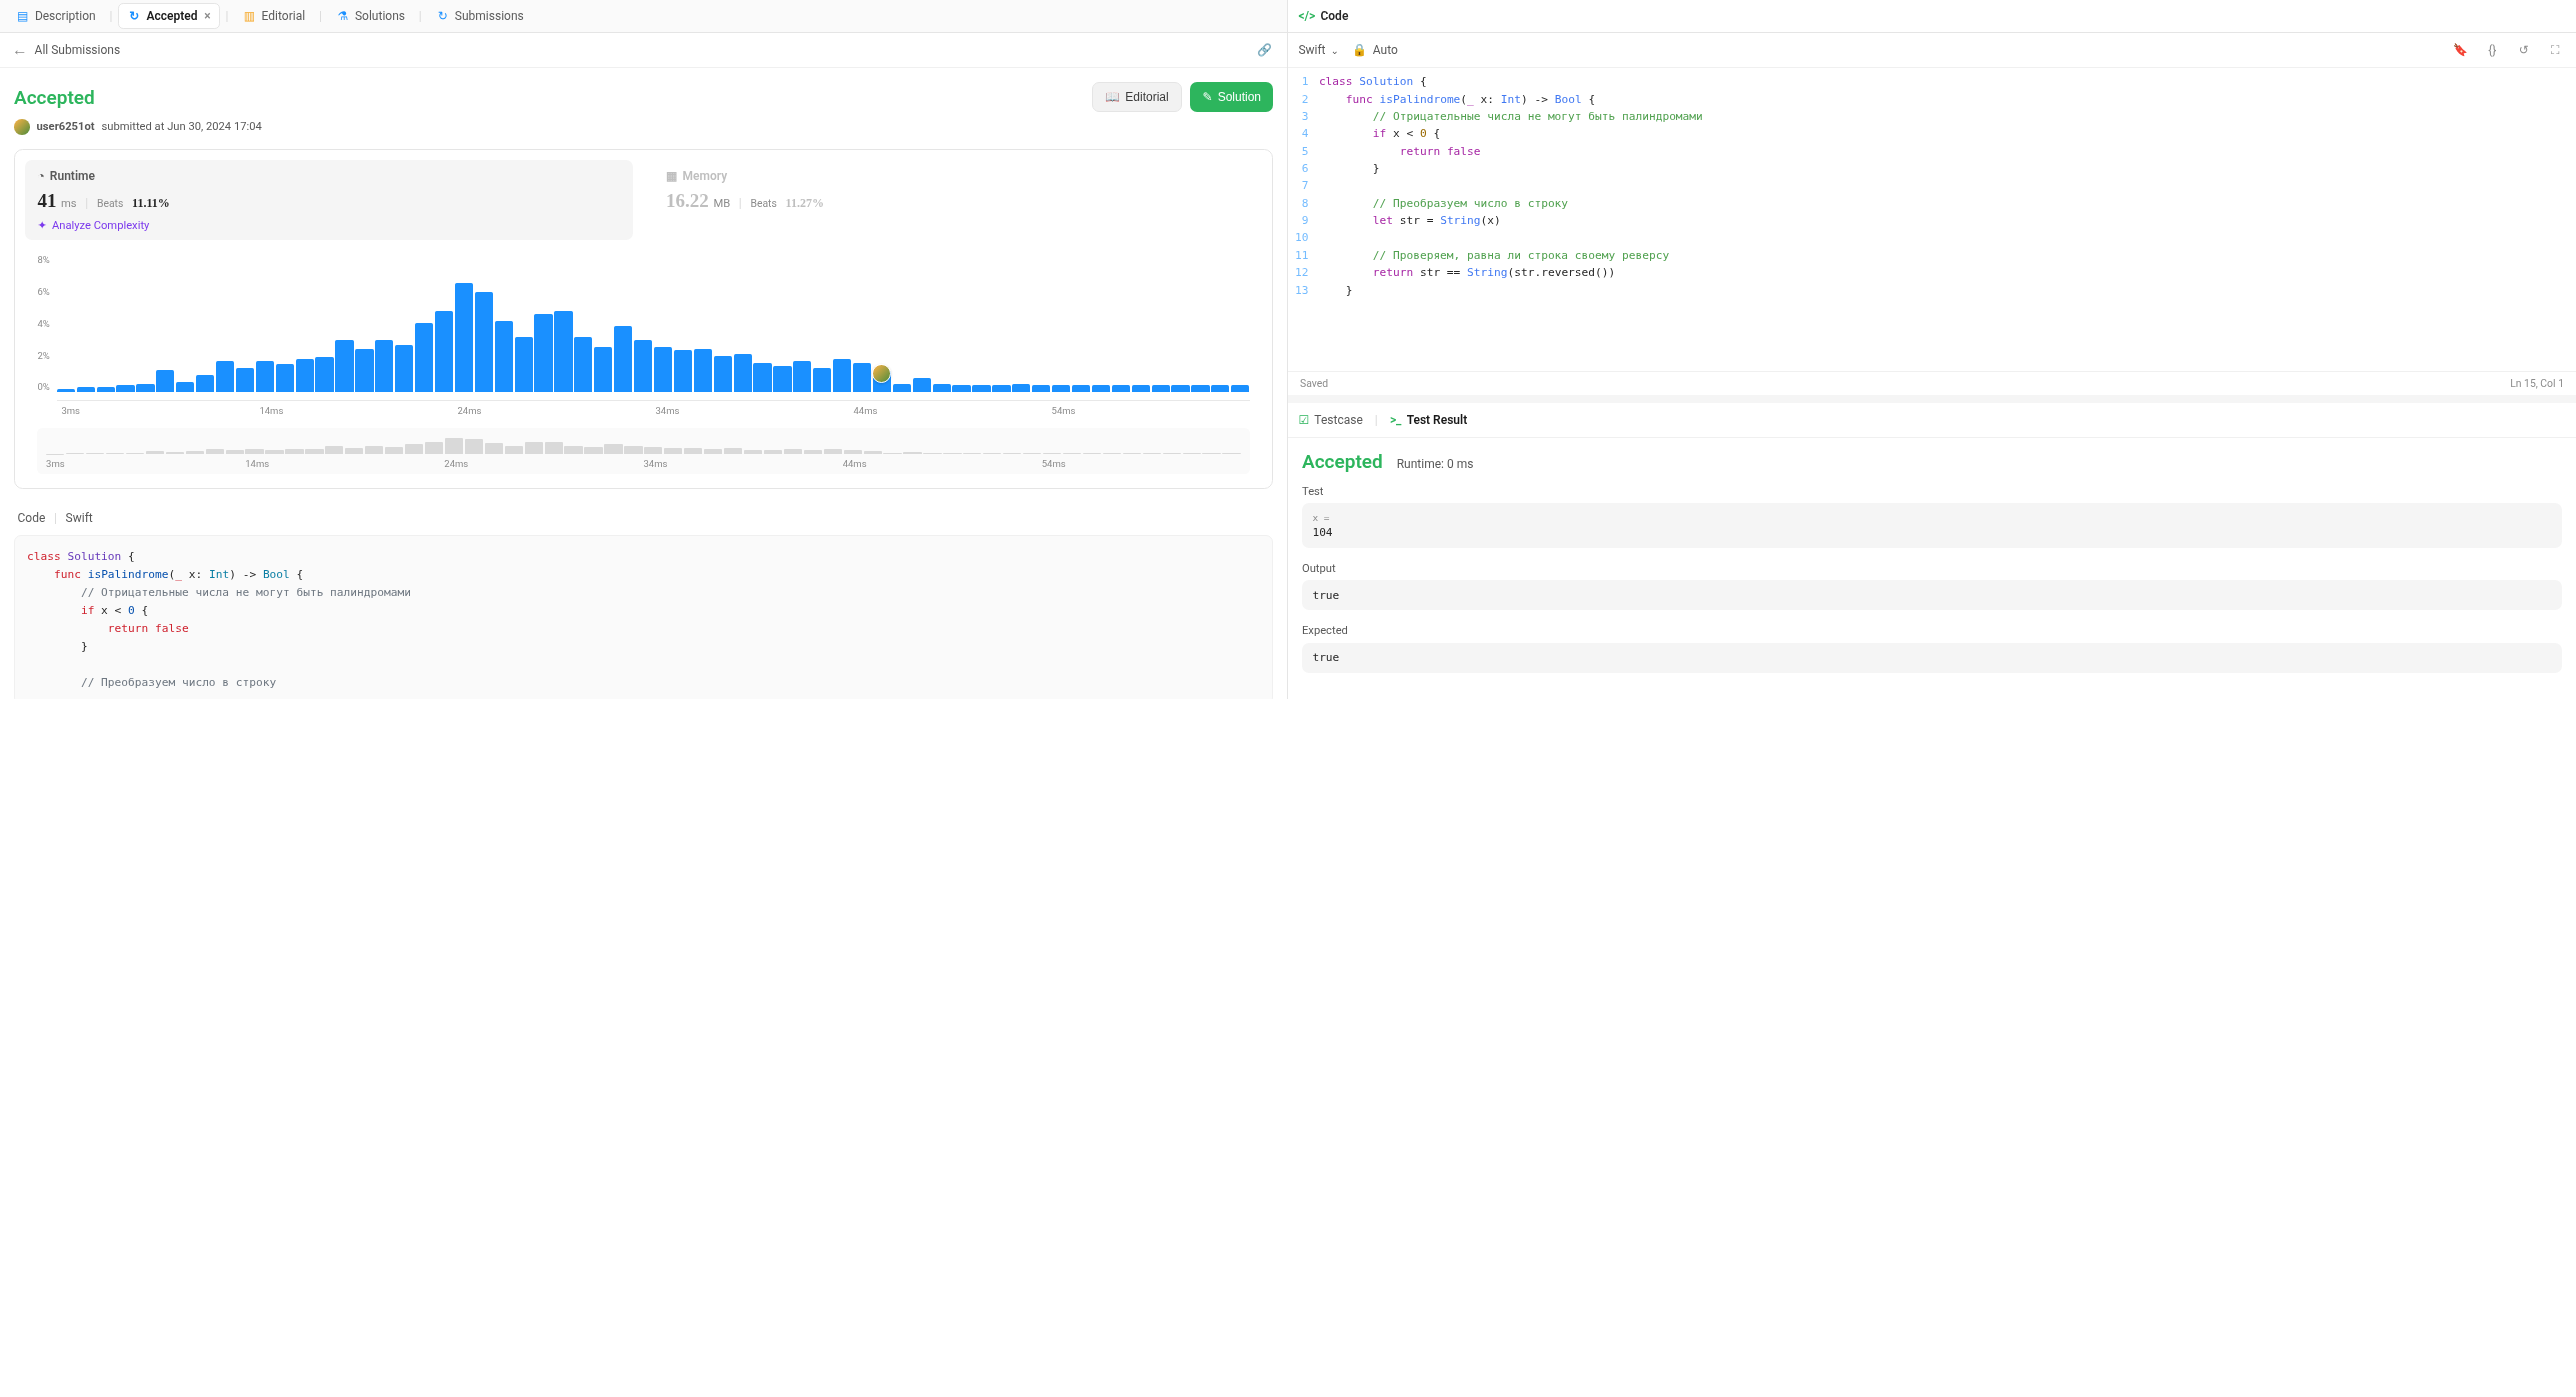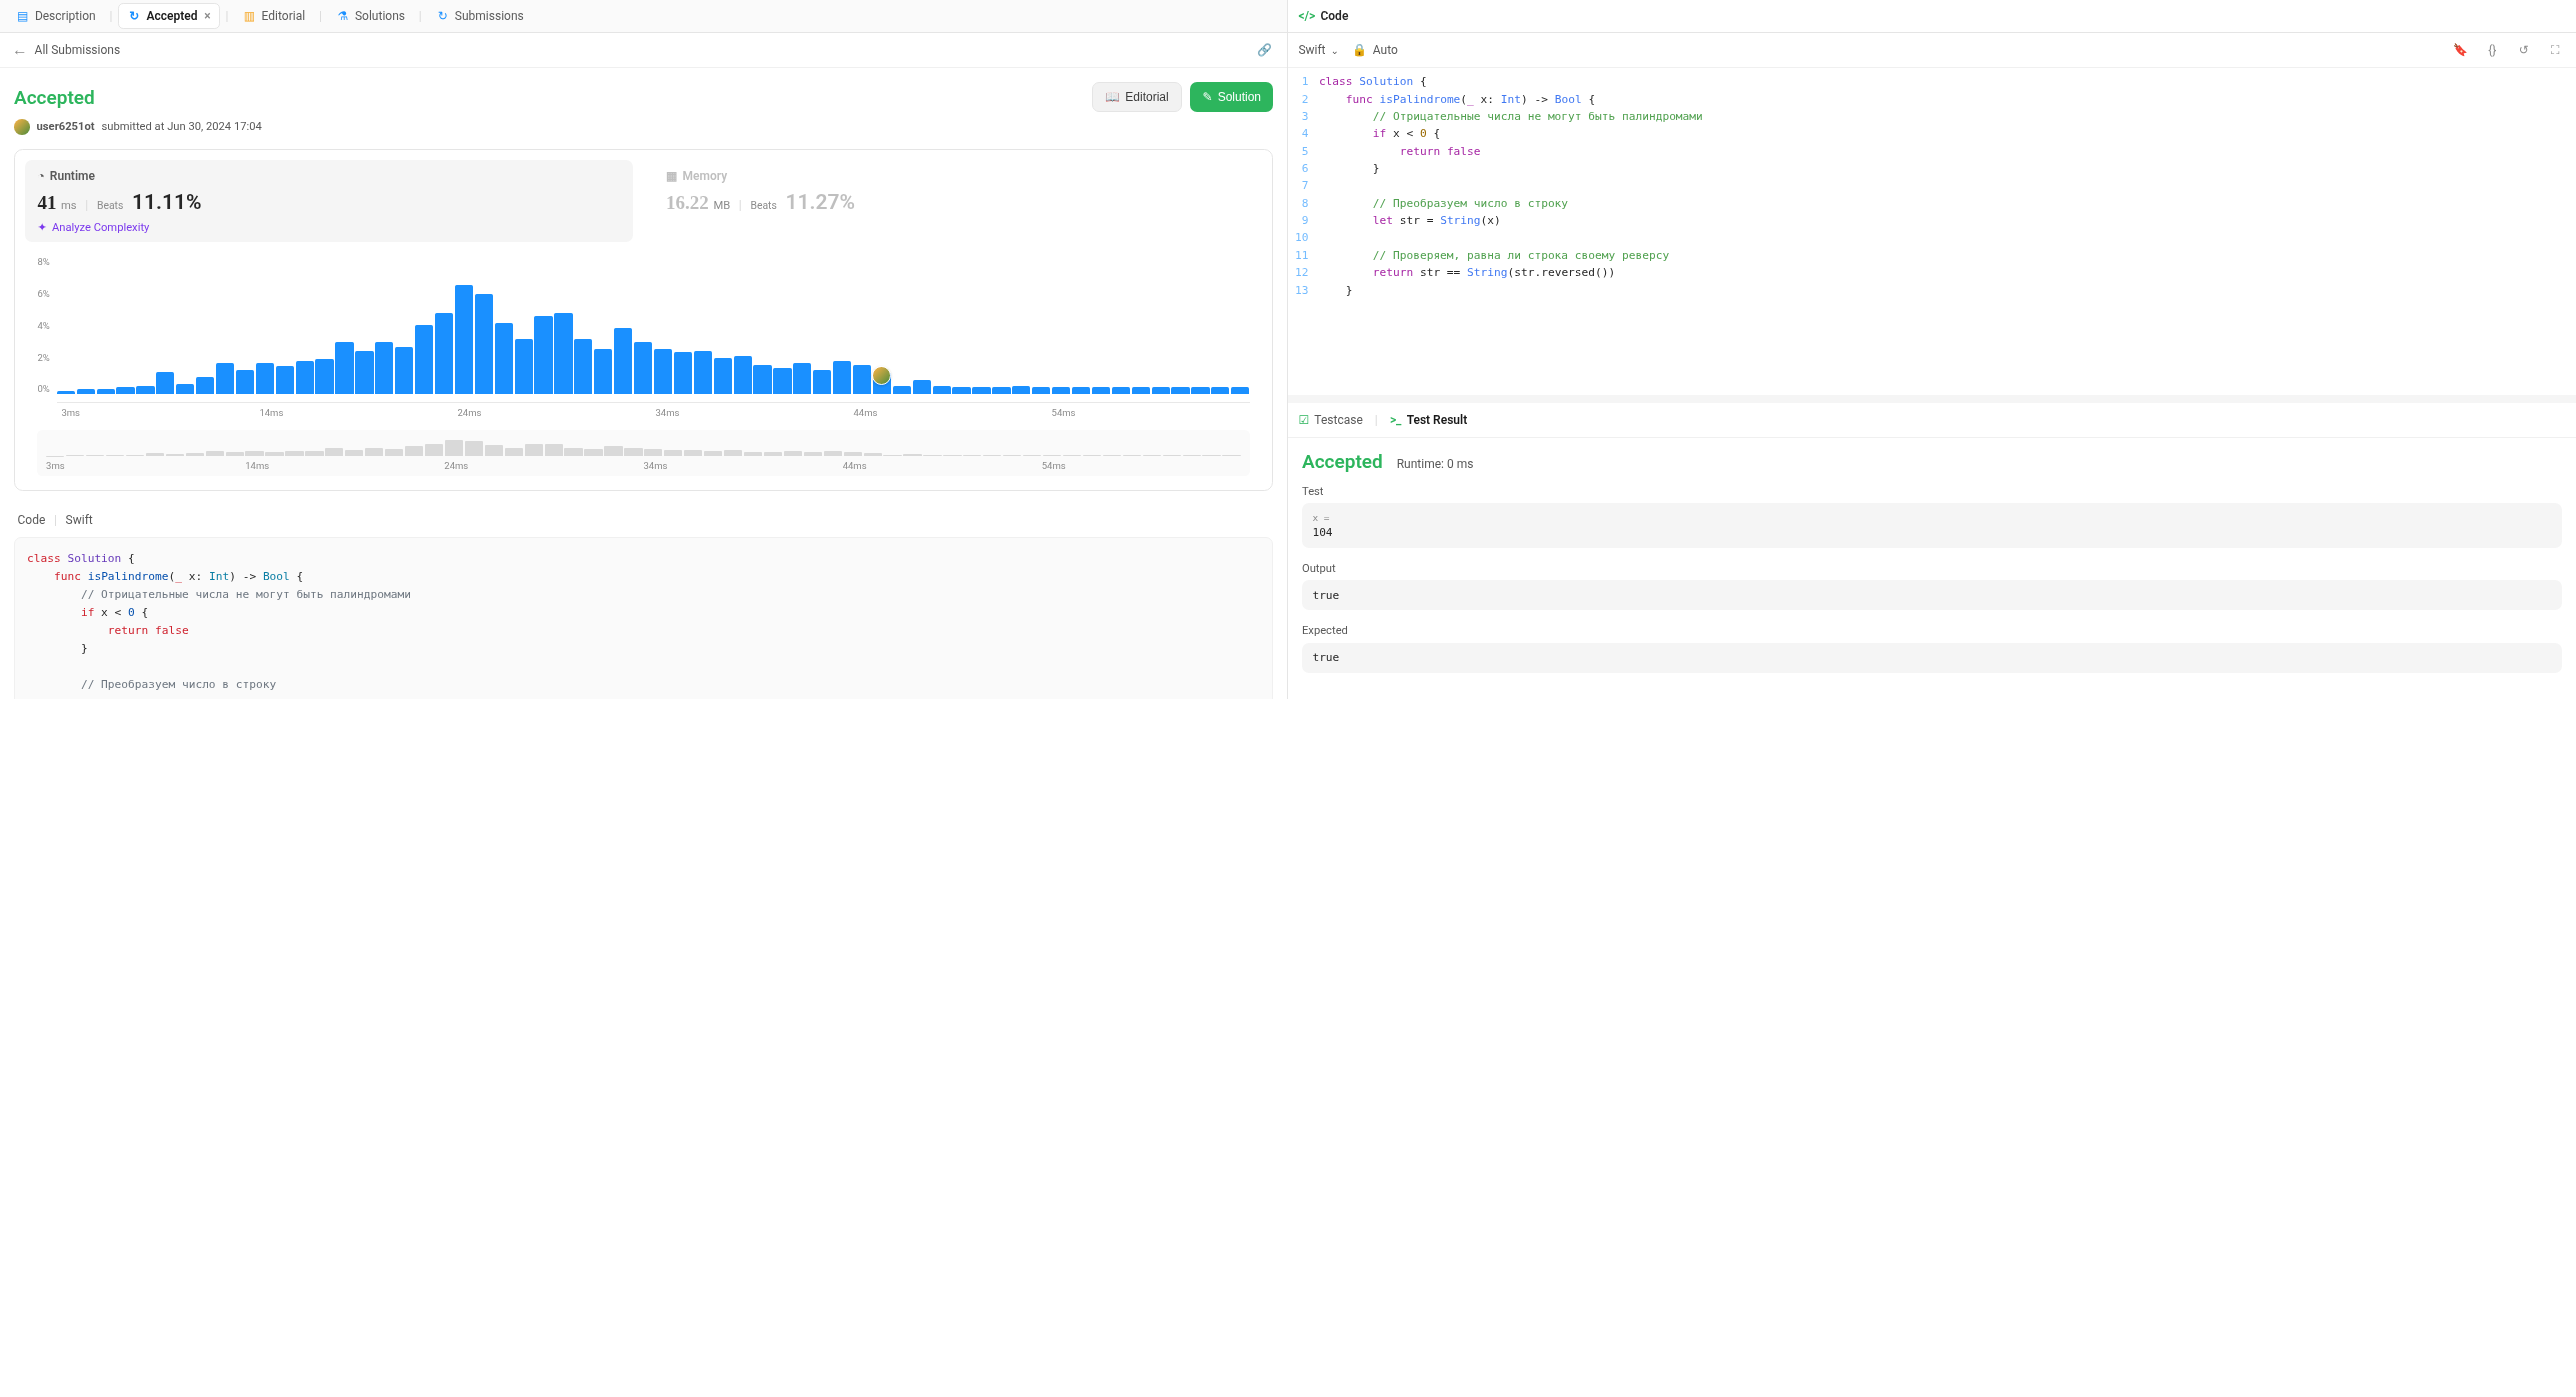--- a/index.html
+++ b/index.html
@@ -39,21 +39,21 @@
 .stats-top { display: flex; gap: 21px; margin-bottom: 7px; }
 .stat-box { flex: 1; padding: 8.7px 12px; border-radius: 7px; }
 .stat-box.active { background: #f5f5f5; }
 .stat-label { display: flex; align-items: center; gap: 5.2px; color: #595959; font-size: 12px; font-weight: 600; margin-bottom: 7px; }
 .stat-box.inactive .stat-label { color: #bfbfbf; }
 .stat-values { display: flex; align-items: baseline; gap: 8.7px; flex-wrap: wrap; }
 .stat-main { font-size: 19px; font-weight: 600; font-family: Liberation Serif, serif; }
 .stat-unit { font-size: 11.2px; color: #8c8c8c; margin-left: 1.7px; }
 .stat-sep { color: #d9d9d9; }
 .stat-beats-label { font-size: 10.4px; color: #8c8c8c; }
-.stat-beats-val { font-size: 21px; font-weight: 600; }
+.stat-beats-val { font-size: 12px; font-weight: 600; font-family: Liberation Serif, serif; }
 .stat-box.inactive .stat-main, .stat-box.inactive .stat-beats-val { color: #bfbfbf; }
 .analyze-link { display: flex; align-items: center; gap: 5.2px; color: #7c3aed; font-size: 11.2px; margin-top: 7px; cursor: pointer; }
 
 
 .chart-area { padding: 7px 12px 3.5px 12px; }
 .chart { position: relative; height: 147px; display: flex; }
 .y-axis { display: flex; flex-direction: column; justify-content: space-between; font-size: 9.5px; color: #8c8c8c; padding-right: 7px; text-align: right; height: 138px; }
 .bars-wrapper { flex: 1; position: relative; border-bottom: 0.9px solid #e8e8e8; }
 .bars { display: flex; align-items: flex-end; height: 138px; gap: 1.7px; }
 .bar { flex: 1; background: #1a90ff; border-radius: 1.7px 1.7px 0 0; min-width: 3.5px; }
@@ -431,20 +431,24 @@
             <span class="e-kw">return</span> <span class="e-kw">false</span>
         }
 
         <span class="e-cmt">// Преобразуем число в строку</span>
         <span class="e-kw">let</span> str = <span class="e-typ">String</span>(x)
 
         <span class="e-cmt">// Проверяем, равна ли строка своему реверсу</span>
         <span class="e-kw">return</span> str == <span class="e-typ">String</span>(str.reversed())
     }</div>
     </div>
+    <div class="editor-status">
+      <span>Saved</span>
+      <span>Ln 15, Col 1</span>
+    </div>
 
     <div class="test-panel">
       <div class="test-tabs">
         <div class="test-tab">
           <span style="color:#2db55d">☑</span>
           <span>Testcase</span>
         </div>
         <span class="sep">|</span>
         <div class="test-tab active">
           <span style="color:#2db55d">&gt;_</span>

